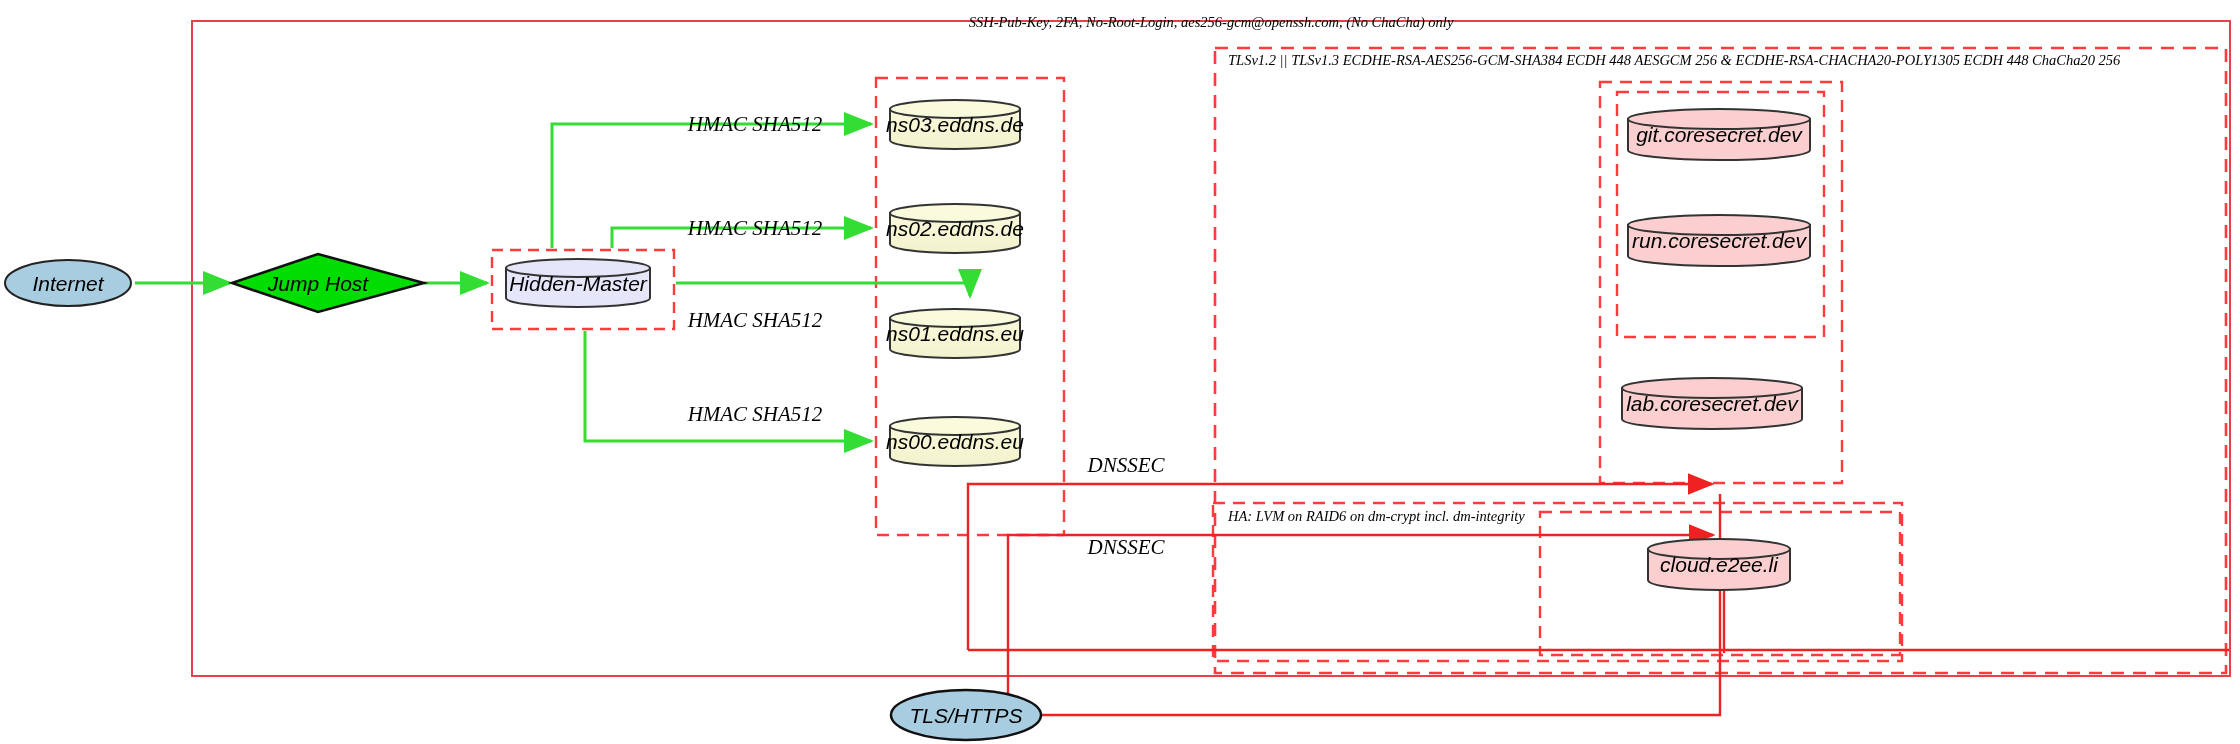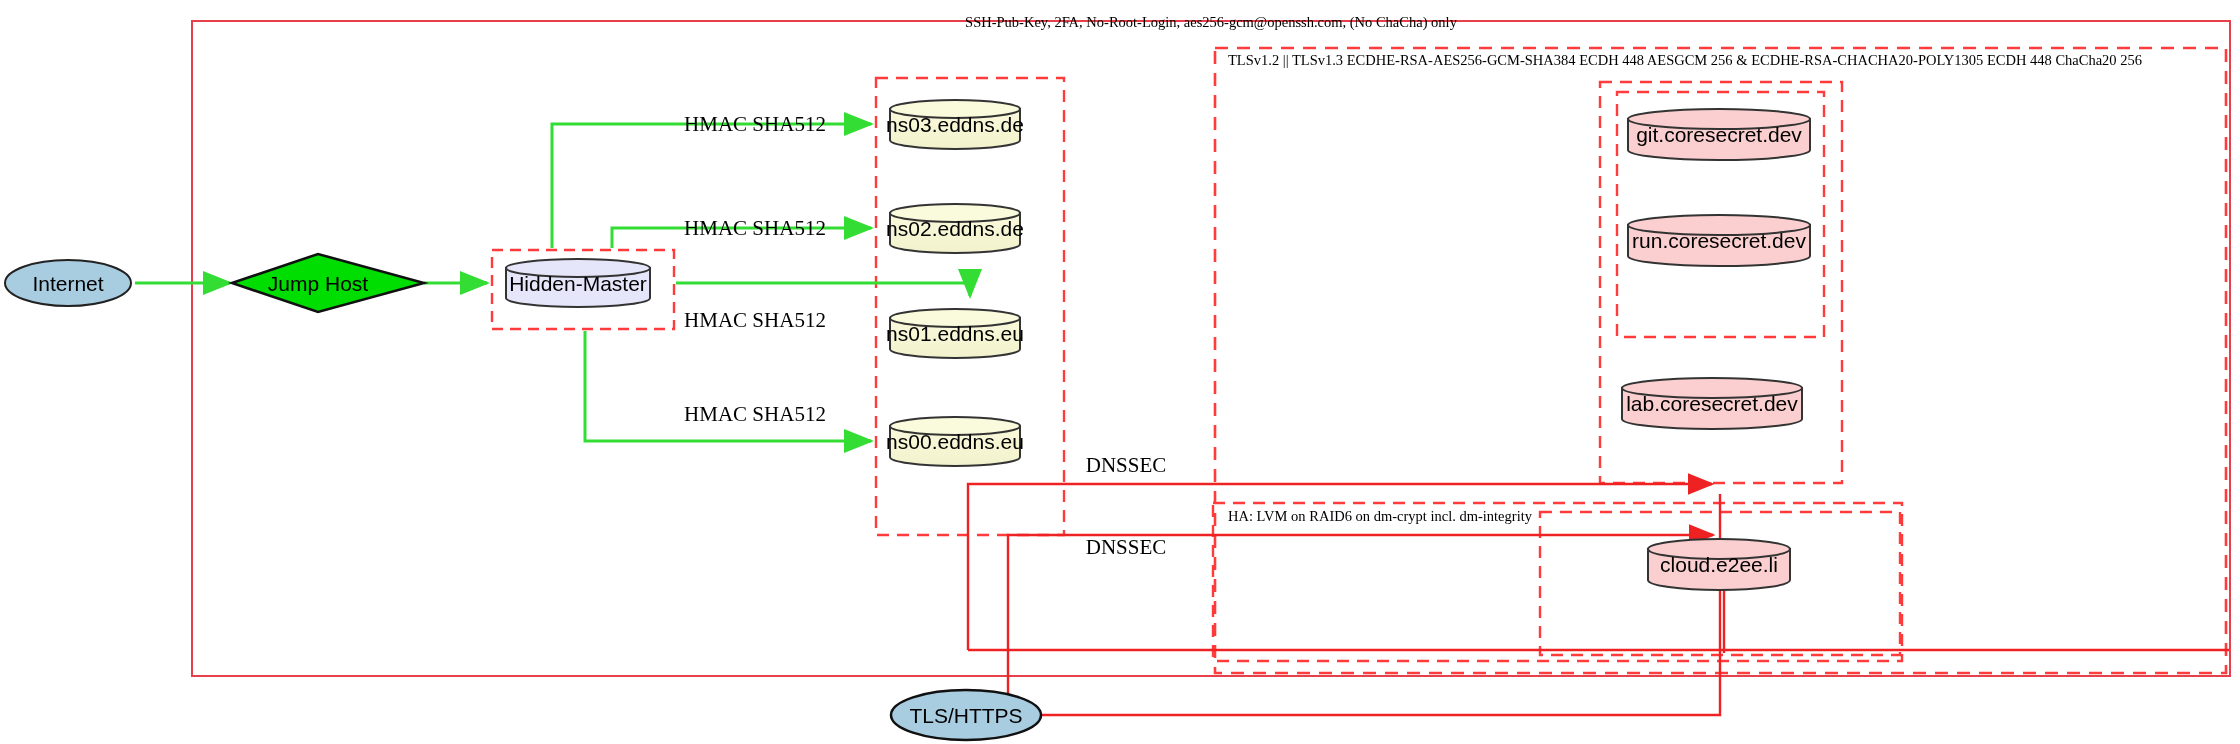--- a/index.html
+++ b/index.html
@@ -1,18 +1,18 @@
 <!DOCTYPE html>
 <html><head>
 <meta charset="utf-8">
 <style>
   html,body{margin:0;padding:0;background:#ffffff;}
   body{width:2240px;height:744px;overflow:hidden;
        font-family:"Liberation Sans",sans-serif;}
-  #stage{position:relative;width:1980px;height:744px;}
+  #stage{position:relative;width:1980px;height:744px;font-style:italic;}
   svg#diagram{position:absolute;left:0;top:0;width:2240px;height:744px;display:block;}
   .node-txt{font-family:"Liberation Sans",sans-serif;fill:#000000;font-size:21px;}
   .tiny-lbl{font-family:"Liberation Serif",serif;fill:#000000;font-size:14.5px;}
   .edge-lbl{font-family:"Liberation Serif",serif;fill:#000000;font-size:21px;}
 </style>
 </head>
 <body>
 
 <div id="stage">
 <svg id="diagram" viewBox="0 0 2240 744" xmlns="http://www.w3.org/2000/svg">

